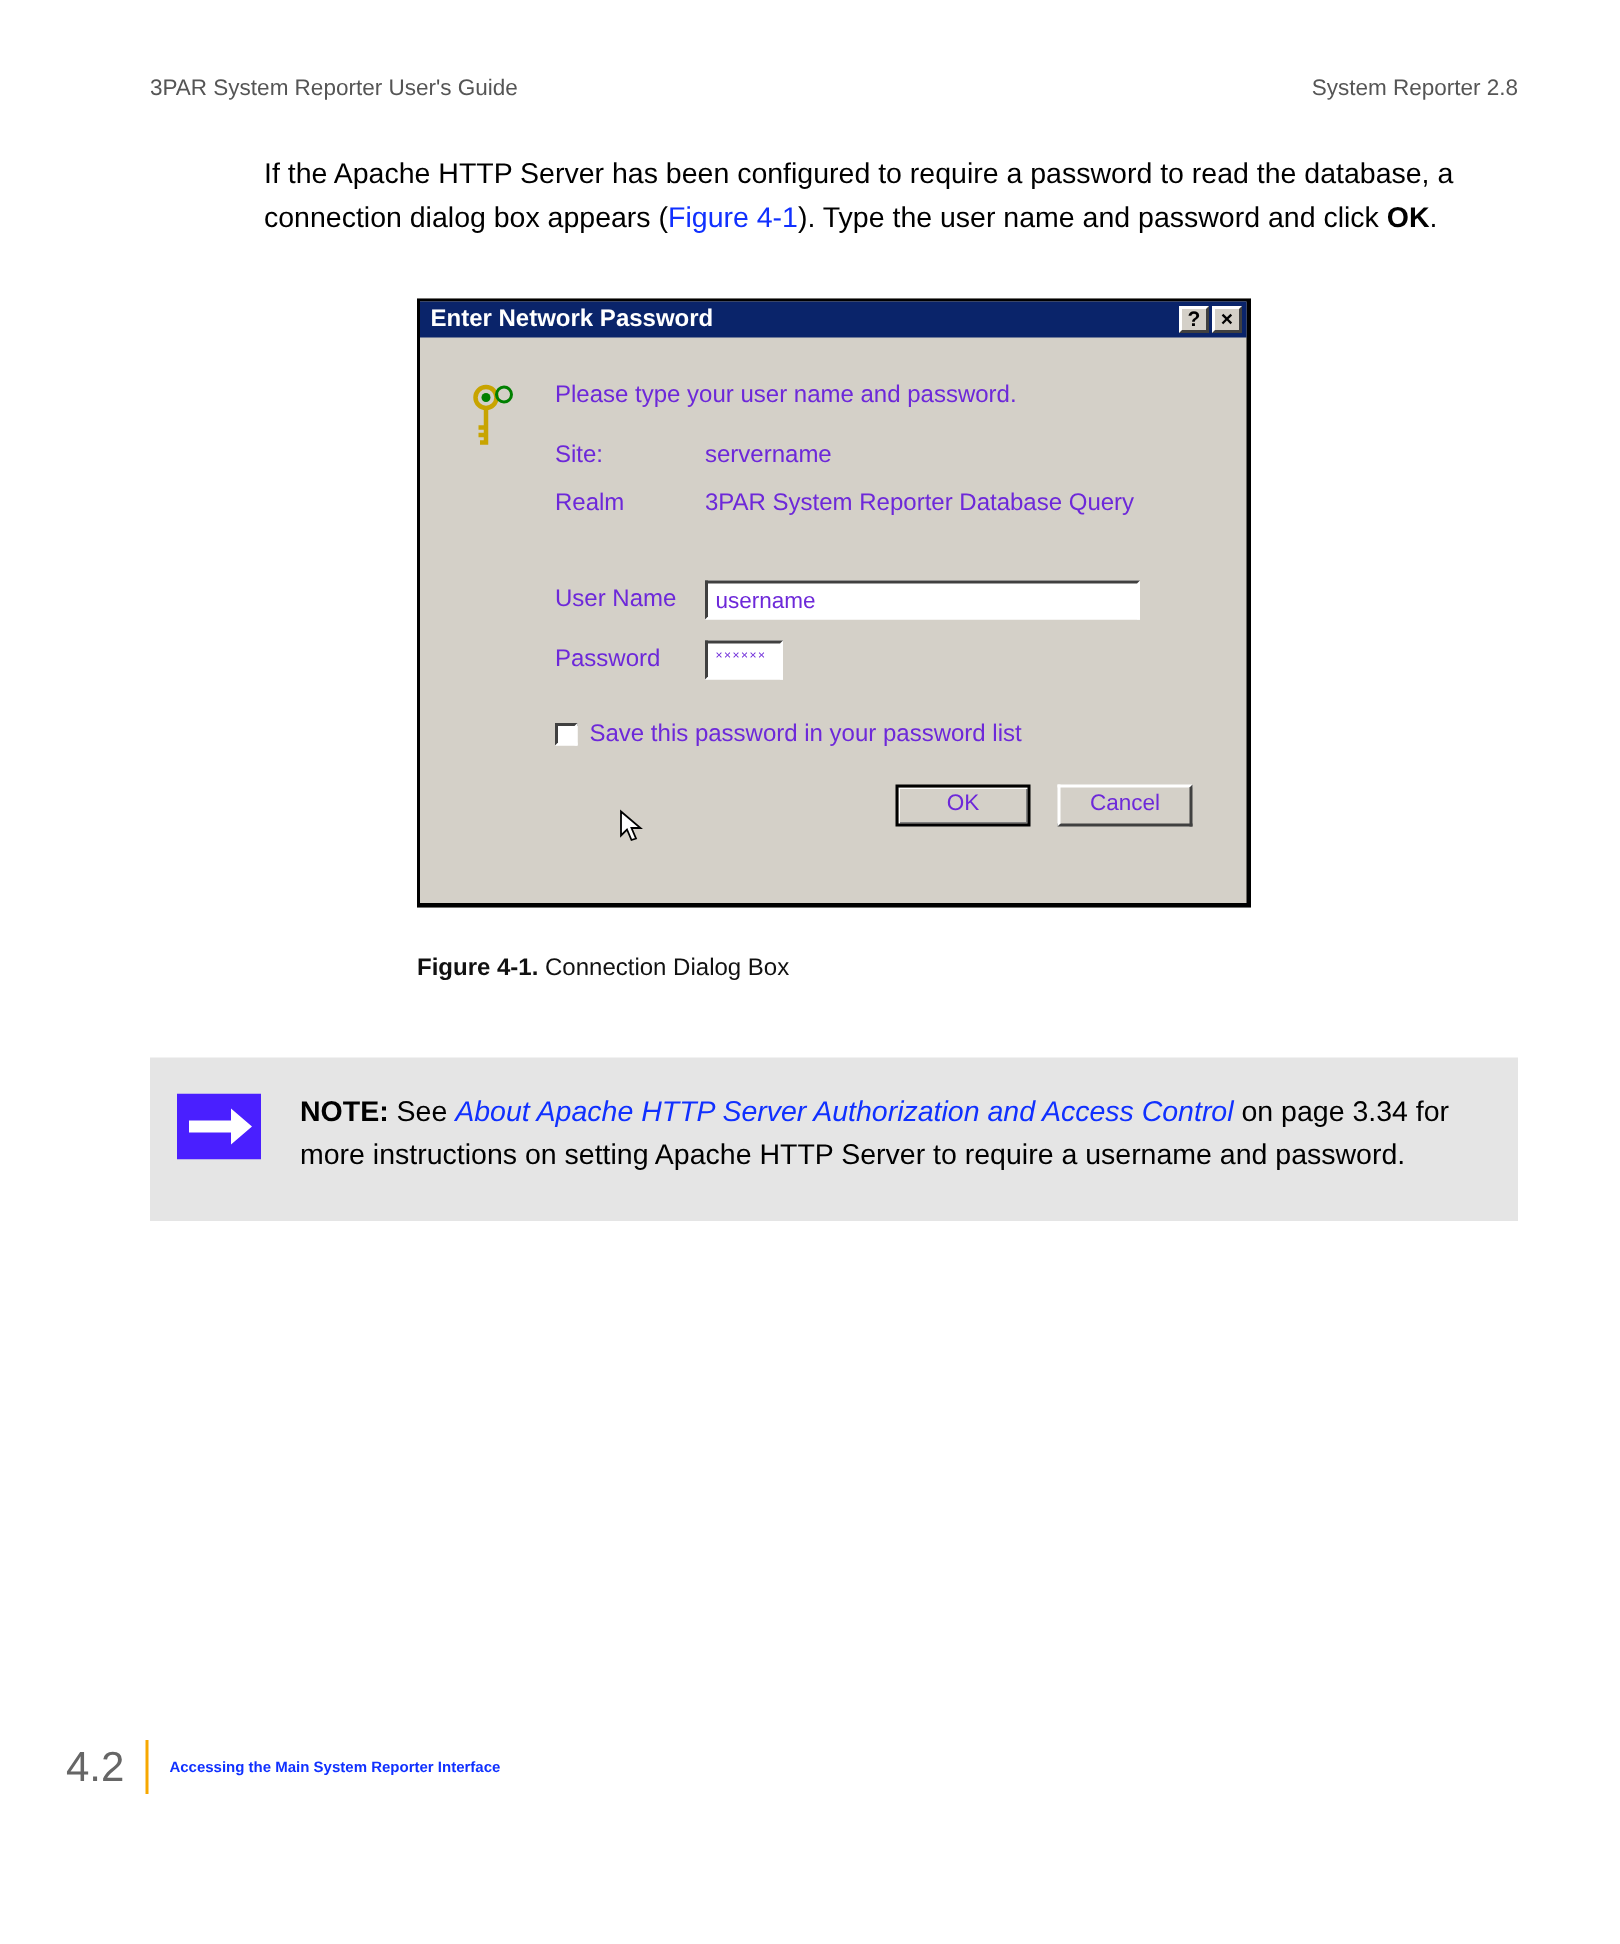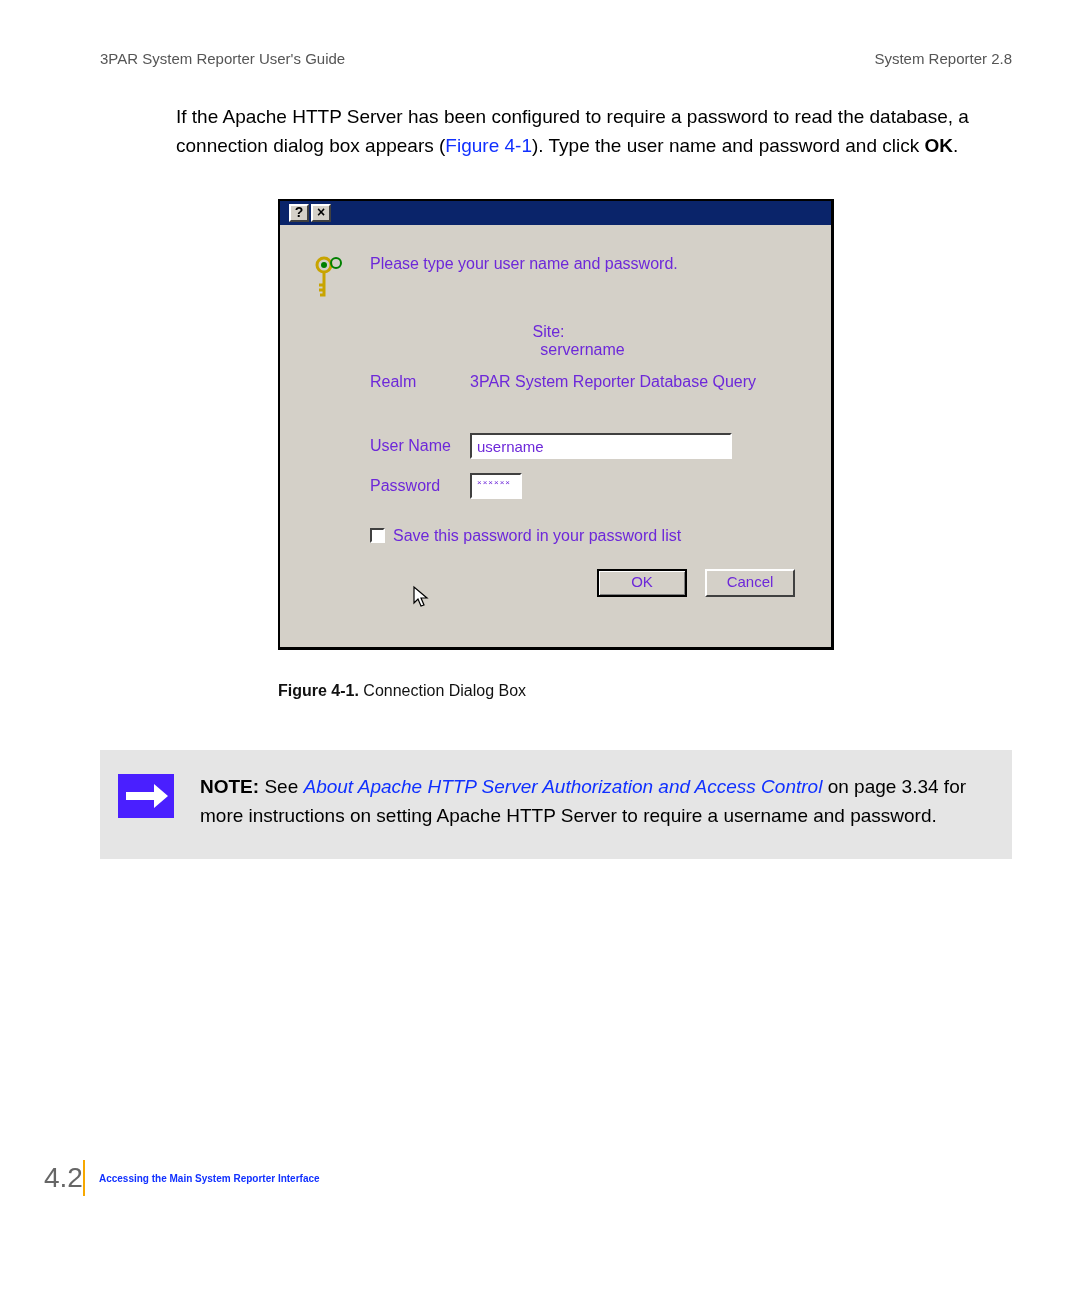--- a/index.html
+++ b/index.html
@@ -75,25 +75,25 @@
     color: #6d28d9;
   }
   .dlg-row { display: flex; }
   .dlg-icon-col { width: 60px; }
   .dlg-main-col { flex: 1; }
   .dlg-pair {
     display: flex;
     align-items: center;
     margin-top: 14px;
   }
-  .dlg-pair.first { margin-top: 50px; flex-direction: column; }
+  .dlg-pair.first { margin-top: 22px; }
   .dlg-label { width: 100px; }
   .dlg-value { flex: 1; }
   .dlg-input {
-    width: 262px;
+    width: 290px;
     height: 26px;
     background: #fff;
     border-top: 2px solid #404040;
     border-left: 2px solid #404040;
     border-right: 2px solid #fff;
     border-bottom: 2px solid #fff;
     padding: 3px 5px;
     font-family: inherit;
     font-size: 15px;
   }
@@ -166,20 +166,21 @@
     position: absolute;
     left: 44px;
     bottom: 100px;
     display: flex;
     align-items: center;
   }
   .footer-num {
     font-size: 28px;
     color: #666;
     font-weight: 400;
+    padding-right: 14px;
   }
   .footer-sep {
     width: 2px; height: 36px; background: #f7a800;
     margin-right: 14px;
   }
   .footer-title {
     font-size: 10px;
     font-weight: 700;
     color: #1030ff;
   }
@@ -194,20 +195,21 @@
     <span>System Reporter 2.8</span>
   </div>
 
   <div class="body-text">
     <span>If the Apache HTTP Server has been configured to require a password to read the database, a connection dialog box appears (</span><span class="figref">Figure 4-1</span><span>). Type the user name and password and click </span><span class="bold">OK</span><span>.</span>
   </div>
 
   <div class="dialog-wrap">
     <div class="dialog">
       <div class="titlebar">
+        <span class="title-text">Enter Network Password</span>
         <div class="tb-btn">?</div>
         <div class="tb-btn">×</div>
       </div>
       <div class="dlg-body">
         <div class="dlg-row">
           <div class="dlg-icon-col">
             <span>
               <svg width="40" height="44" viewBox="0 0 40 44">
                 <circle cx="14" cy="10" r="7" fill="none" stroke="#c8a400" stroke-width="3"></circle>
                 <circle cx="14" cy="10" r="3" fill="#008000"></circle>

